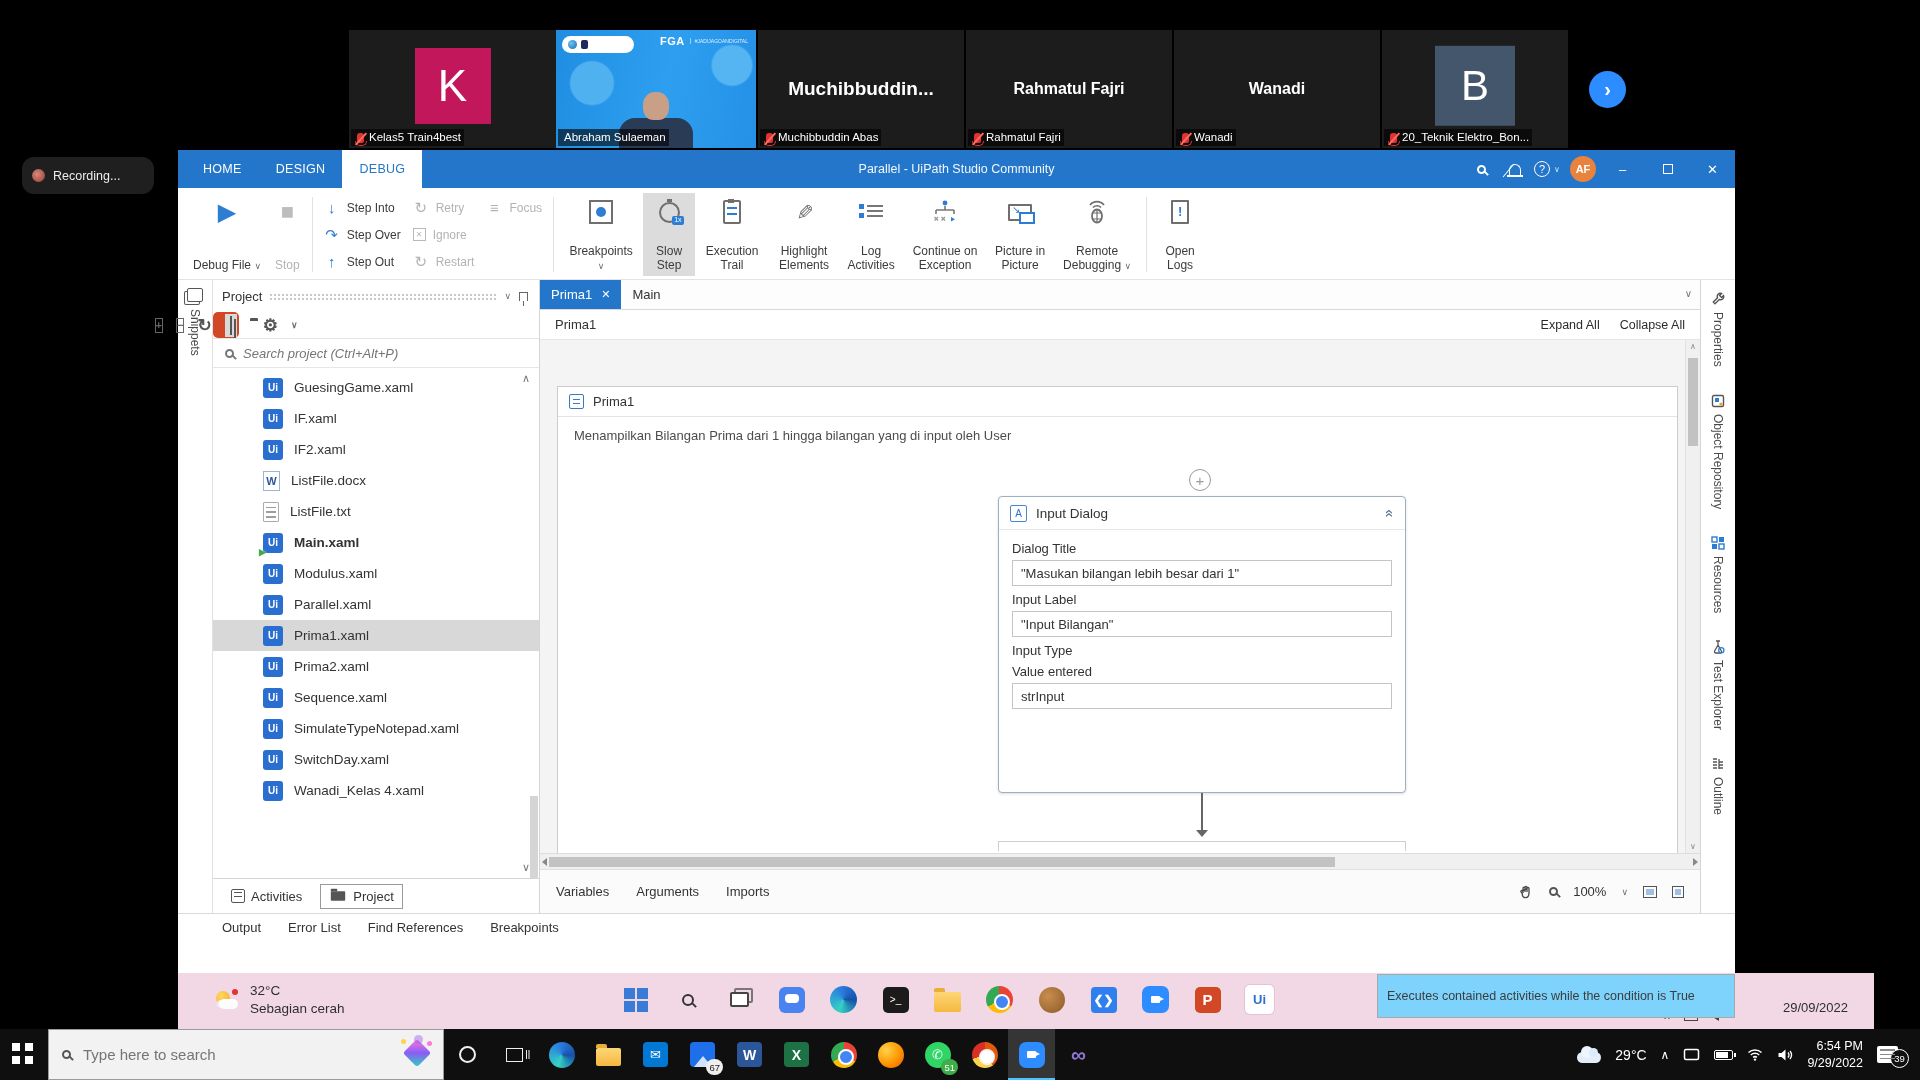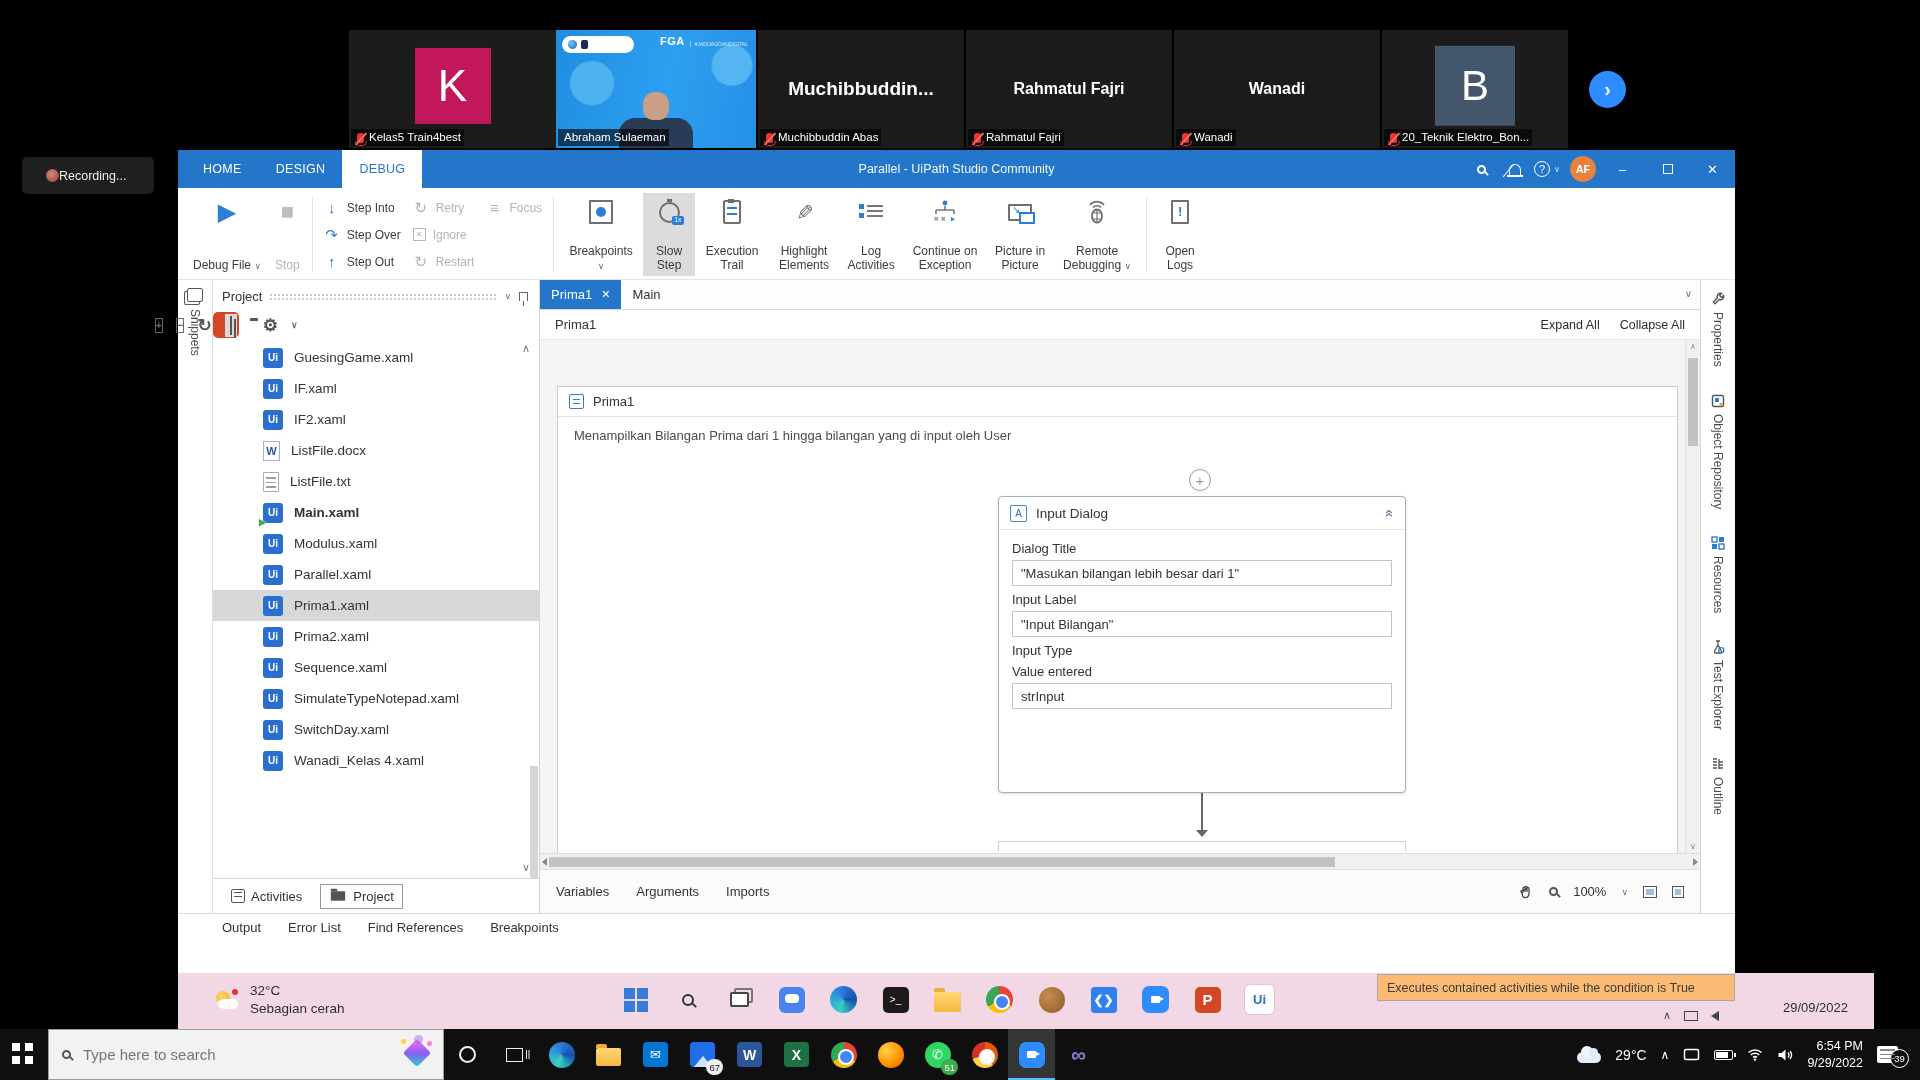--- a/index.html
+++ b/index.html
@@ -23,29 +23,29 @@
   .mic{position:relative;width:7px;height:10px;background:#e03434;border-radius:3px 3px 2px 2px;flex:none}
   .mic::before{content:'';position:absolute;left:-2.5px;right:-2.5px;bottom:-3px;height:4px;border:1.5px solid #e03434;border-top:none;border-radius:0 0 5px 5px}
   .mic::after{content:'';position:absolute;left:3px;top:-2.5px;height:16px;border-left:2px solid #ff6a5a;transform:rotate(42deg)}
   .avsq{color:#fff;display:flex;align-items:center;justify-content:center;font-size:44px;position:absolute;left:50%;top:50%;transform:translate(-50%,-54%)}
   .cname{position:absolute;inset:0;display:flex;align-items:center;justify-content:center;color:#fff;font-weight:600}
   .video{position:absolute;inset:0;background:radial-gradient(circle at 18% 45%,#4fb1f0 0 12%,transparent 13%),radial-gradient(circle at 88% 30%,#55b5f2 0 10%,transparent 11%),linear-gradient(100deg,#1f8ee2,#2e9ff0 55%,#2490e6)}
   .vborder{outline:2px solid #b3d335;outline-offset:-2px}
   .pill{position:absolute;left:6px;top:6px;width:72px;height:17px;background:#fff;border-radius:9px;display:flex;align-items:center;gap:4px;padding:0 6px}
   .pd1{width:9px;height:9px;border-radius:50%;background:radial-gradient(circle at 35% 35%,#6cc7f0,#1266b4)}
   .pd2{width:7px;height:9px;background:#1d2a5e;border-radius:2px}
-  .fga{position:absolute;right:8px;top:5px;color:#fff;display:flex;align-items:flex-end;gap:5px}
+  .fga{position:absolute;right:8px;top:5px;color:#fff;display:flex;align-items:center;gap:5px}
   .fga b{font-size:11px;letter-spacing:.5px}
   .fga i{font-style:normal;font-size:5px;opacity:.85;line-height:1.2;border-left:1px solid rgba(255,255,255,.6);padding-left:4px}
   .person{position:absolute;left:50%;bottom:-4px;transform:translateX(-50%);width:74px;height:34px;background:#2a3b55;border-radius:16px 16px 0 0}
   .person::before{content:'';position:absolute;left:50%;top:-26px;transform:translateX(-50%);width:26px;height:28px;background:#c9a086;border-radius:45% 45% 40% 40%}
   .vnext{position:absolute;left:1589px;top:41px;width:37px;height:37px;border-radius:50%;background:#2d8cff;color:#fff;display:flex;align-items:center;justify-content:center;font-size:20px;font-weight:bold}
 
   
-  .rec{position:absolute;left:22px;top:157px;width:132px;height:37px;background:#1f1f1f;border-radius:5px;display:flex;align-items:center;padding:0 24px;z-index:5}
+  .rec{position:absolute;left:22px;top:157px;width:132px;height:37px;background:#1f1f1f;border-radius:12px;display:flex;align-items:center;gap:8px;padding:0 10px;z-index:5}
   .recdot{width:13px;height:13px;border-radius:50%;background:radial-gradient(circle at 40% 40%,#d98a7a,#8d3b33)}
   .rectxt{color:#ececec;font-size:12.5px}
 
   
   .uiw{position:absolute;left:178px;top:150px;width:1557px;height:823px;background:#fff;font-size:13px;color:#333}
   .utb{position:absolute;top:0;left:0;right:0;height:38px;background:#2376c9;display:flex;align-items:center;color:#fff}
   .mtab{height:38px;line-height:38px;padding:0 17px;font-size:12.5px;letter-spacing:.3px}
   .mtab.act{background:#fff;color:#2376c9}
   .wtitle{position:absolute;left:50%;transform:translateX(-50%);font-size:12.5px;color:#f2f7fd;white-space:nowrap}
   .utbr{margin-left:auto;display:flex;align-items:center;height:100%}
@@ -184,21 +184,21 @@
   
   .ptabsrow{position:absolute;left:0;right:0;bottom:32px;height:28px;background:#fff;border-top:1px solid #d9d9d9;display:flex;align-items:center;gap:27px;padding-left:44px;font-size:13px;color:#333}
   .ustatus{position:absolute;left:0;right:0;bottom:0;height:32px;background:#2376c9;color:#fff;display:flex;align-items:center;font-size:12.5px;padding:0 16px;gap:8px}
   .orb{width:14px;height:14px;border:1.6px solid #fff;border-radius:50%;position:relative}
   .orb::after{content:'';position:absolute;left:-2px;top:-2px;width:6px;height:6px;border-radius:50%;background:#fff}
   .gdot{width:8px;height:8px;border-radius:50%;background:#35c24a}
   .schev{font-size:8px;color:#cfe2f5;margin:0 4px}
   .stgrp{display:flex;align-items:center;gap:7px}
 
   
-  .tip{position:absolute;left:1377px;top:974px;width:358px;height:27px;background:#fdba74;border:1px solid #a8a8a8;display:flex;align-items:center;padding:0 9px;font-size:12.5px;color:#3c3c3c;z-index:9;white-space:nowrap}
+  .tip{position:absolute;left:1377px;top:974px;width:358px;height:44px;background:#7dd3fc;border:1px solid #a8a8a8;display:flex;align-items:center;padding:0 9px;font-size:12.5px;color:#3c3c3c;z-index:9;white-space:nowrap}
 
   
   .pinkbar{position:absolute;left:178px;top:973px;width:1696px;height:56px;background:#f2d8e5}
   .pweather{position:absolute;left:36px;top:9px;display:flex;gap:10px;align-items:center}
   .sun{width:26px;height:18px;position:relative}
   .sun::before{content:'';position:absolute;left:2px;top:0;width:14px;height:14px;border-radius:50%;background:radial-gradient(circle at 35% 35%,#ffd95e,#f6a82c)}
   .sun::after{content:'';position:absolute;left:5px;bottom:0;width:19px;height:10px;background:#fdfdfd;border-radius:8px;box-shadow:-3px 0 0 -1px #eee}
   .sundot{position:absolute;right:2px;top:-2px;width:6px;height:6px;border-radius:50%;background:#e03434}
   .pwt{font-size:13.5px;color:#2f2f2f;line-height:1.3}
   .picons{position:absolute;left:442px;top:11px;display:flex;gap:21px;align-items:center}
@@ -489,20 +489,24 @@
         </div>
         <div class="ppt">
           <span class="dbox">+</span>
           <span class="dbox">−</span>
           <span class="tl g-refresh" style="font-weight:bold"></span>
           <span class="toolact"><span class="pages"></span></span>
           <span class="fold"></span>
           <span class="tl g-gear"></span>
           <span style="margin-left:auto" class="chv g-chevd"></span>
         </div>
+        <div class="ppsrch">
+          <span class="mag" style="color:#777"></span>
+          <input placeholder="Search project (Ctrl+Alt+P)" style="">
+        </div>
         <div class="pptree">
           <span class="treechv g-chevu" style="top:4px"></span>
           <div class="frow">
               <span class="fi fi-ui"></span>
               <span>GuesingGame.xaml</span>
             </div>
           <div class="frow">
               <span class="fi fi-ui"></span>
               <span>IF.xaml</span>
             </div>

